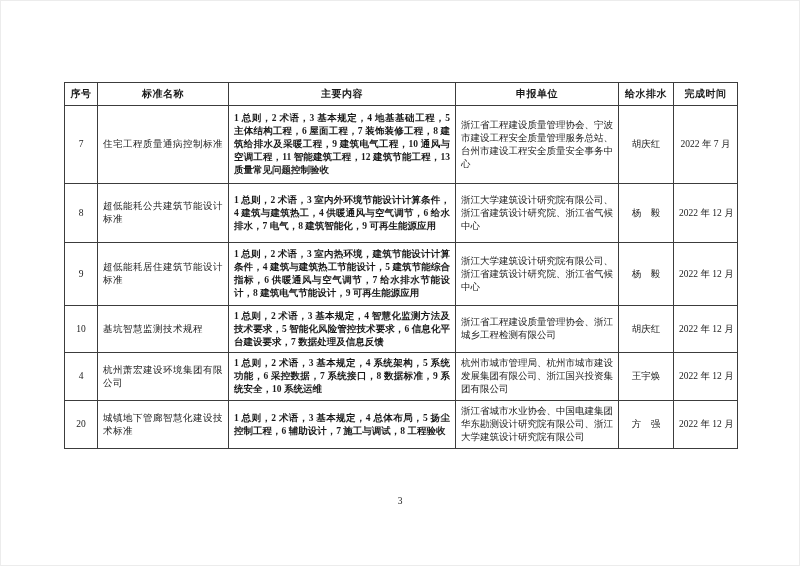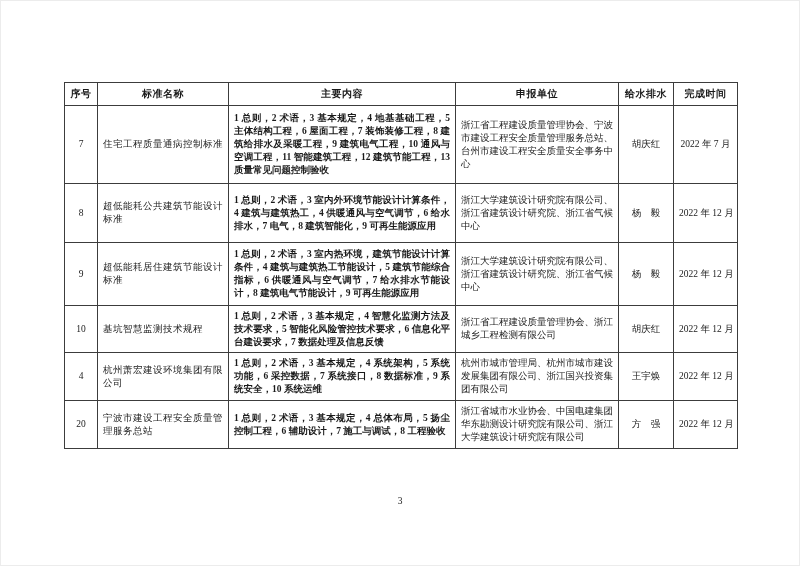--- a/index.html
+++ b/index.html
@@ -145,21 +145,21 @@
       <tr>
         <td class="cell-no">4</td>
         <td class="cell-name">杭州萧宏建设环境集团有限公司</td>
         <td class="cell-content">1 总则，2 术语，3 基本规定，4 系统架构，5 系统功能，6 采控数据，7 系统接口，8 数据标准，9 系统安全，10 系统运维</td>
         <td class="cell-org">杭州市城市管理局、杭州市城市建设发展集团有限公司、浙江国兴投资集团有限公司</td>
         <td class="cell-leader">王宇焕</td>
         <td class="cell-date">2022 年 12 月</td>
       </tr>
       <tr>
         <td class="cell-no">20</td>
-        <td class="cell-name">宁波市建设工程安全质量管理服务总站</td>
+        <td class="cell-name">城镇地下管廊智慧化建设技术标准</td>
         <td class="cell-content">1 总则，2 术语，3 基本规定，4 总体布局，5 扬尘控制工程，6 辅助设计，7 施工与调试，8 工程验收</td>
         <td class="cell-org">浙江省城市水业协会、中国电建集团华东勘测设计研究院有限公司、浙江大学建筑设计研究院有限公司</td>
         <td class="cell-leader">方　强</td>
         <td class="cell-date">2022 年 12 月</td>
       </tr>
     </tbody>
   </table>
 
   <div class="page-number">3</div>
 

